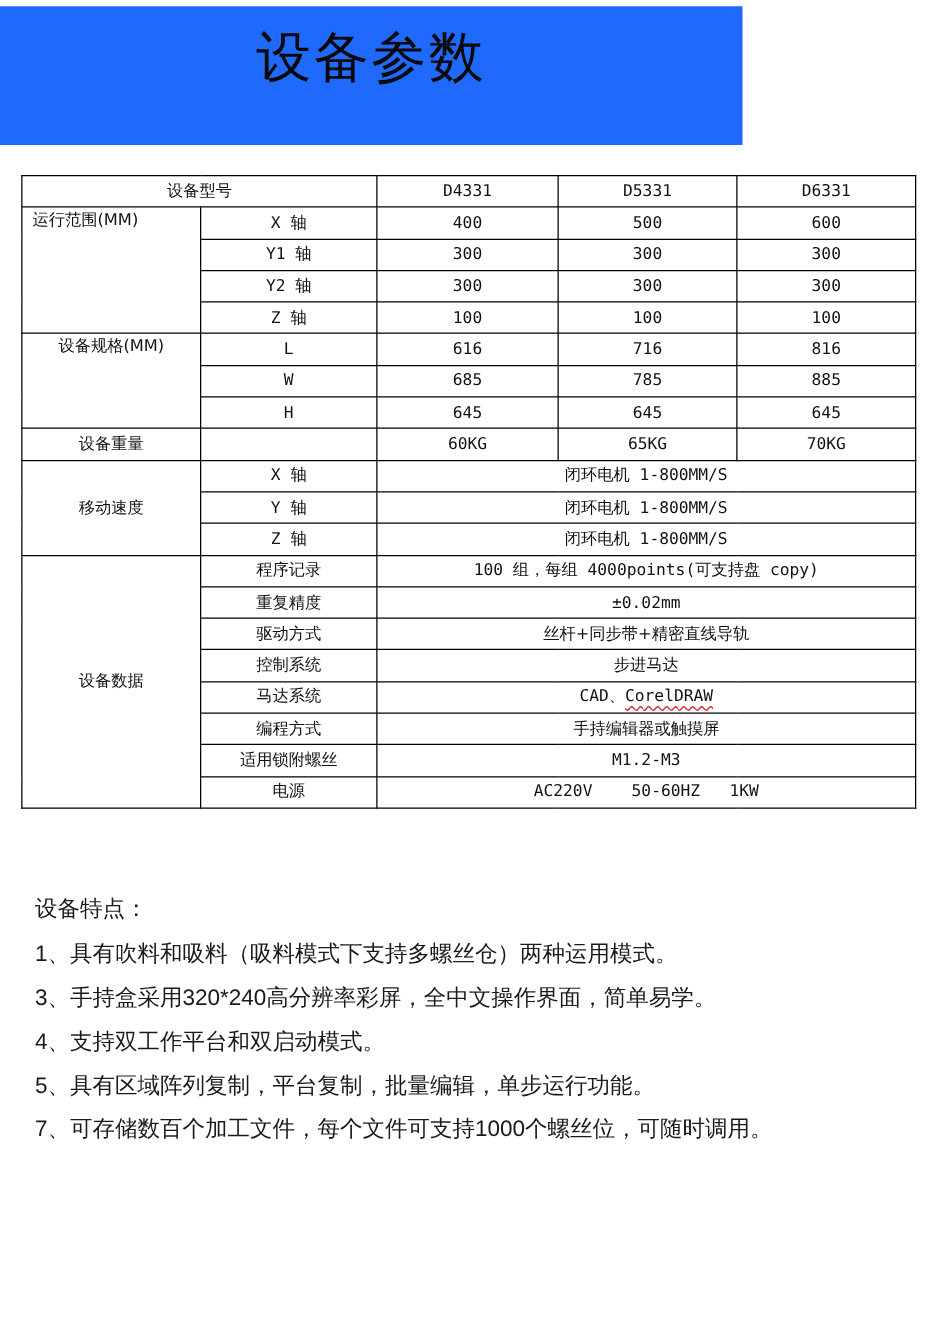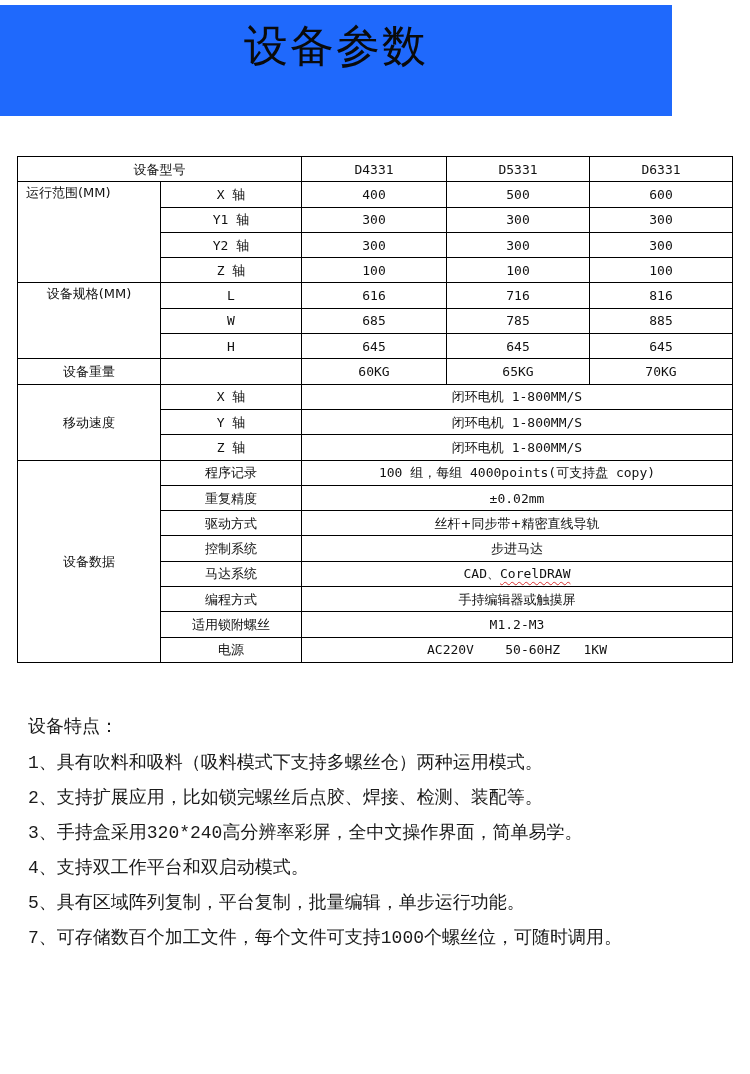--- a/index.html
+++ b/index.html
@@ -12,39 +12,39 @@
     height: 1074px;
     position: relative;
     overflow: hidden;
     font-family: "DejaVu Sans", sans-serif;
     color: #111111;
   }
   .banner {
     position: absolute;
     left: 0;
     top: 5px;
-    width: 672px;
+    width: 594px;
     height: 111px;
     background: #1f69fc;
     display: flex;
     align-items: center;
     justify-content: center;
   }
   .banner-title {
     font-family: "DejaVu Sans", sans-serif;
     font-size: 44px;
     color: #0a0a0a;
     letter-spacing: 2px;
     font-weight: normal;
     margin-top: 2px;
   }
   .spec-table {
     position: absolute;
     left: 17px;
-    top: 156px;
+    top: 140px;
     border-collapse: collapse;
     table-layout: fixed;
     width: 716px;
     font-family: "DejaVu Sans Mono", "Liberation Mono", monospace;
     font-size: 13px;
     color: #111;
   }
   .spec-table td {
     border: 1.5px solid #000;
     height: 24.3px;
@@ -71,21 +71,21 @@
   .squiggle {
     text-decoration: underline wavy #d83030;
     text-decoration-thickness: 1px;
     text-underline-offset: 3px;
   }
   .features {
     position: absolute;
     left: 28px;
     top: 710px;
     width: 710px;
-    font-family: Liberation Mono, monospace;
+    font-family: Liberation Sans, sans-serif;
     color: #1a1a1a;
   }
   .features-heading {
     font-size: 18px;
     height: 34px;
     line-height: 34px;
     margin: 0 0 2px 0;
   }
   .feature-item {
     font-size: 18px;
@@ -218,18 +218,17 @@
     <tr>
       <td class="cjk">电源</td>
       <td colspan="3" style="white-space:pre">AC220V    50-60HZ   1KW</td>
     </tr>
   </tbody>
 </table>
 
 <div class="features">
   <div class="features-heading">设备特点：</div>
   <div class="feature-item">1、具有吹料和吸料（吸料模式下支持多螺丝仓）两种运用模式。</div>
-  <div class="feature-item">2、支持扩展应用，比如锁完螺丝后点胶、焊接、检测、装配等。</div>
   <div class="feature-item">3、手持盒采用320*240高分辨率彩屏，全中文操作界面，简单易学。</div>
   <div class="feature-item">4、支持双工作平台和双启动模式。</div>
   <div class="feature-item">5、具有区域阵列复制，平台复制，批量编辑，单步运行功能。</div>
   <div class="feature-item">7、可存储数百个加工文件，每个文件可支持1000个螺丝位，可随时调用。</div>
 </div>
 
 </body></html>

